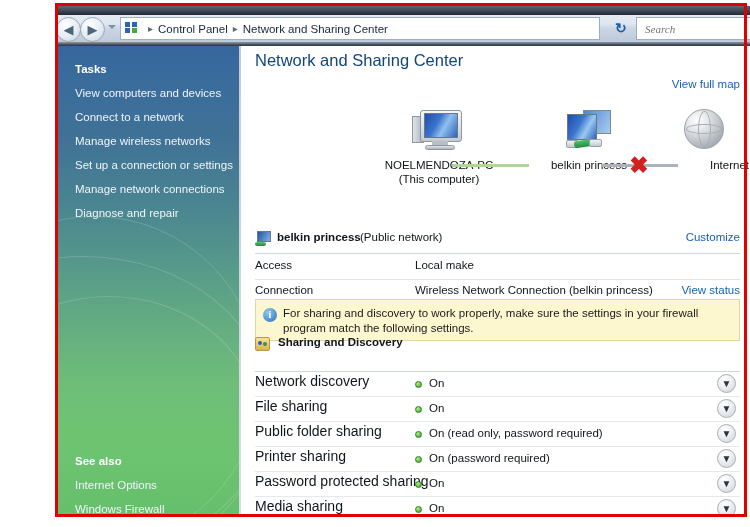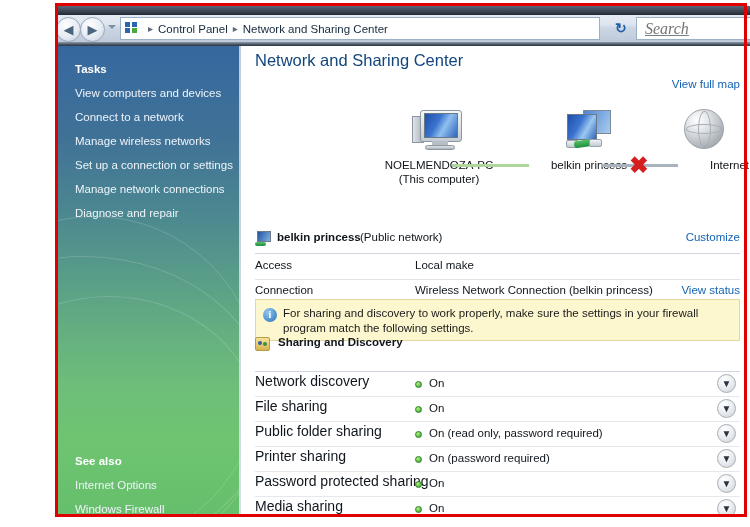--- a/index.html
+++ b/index.html
@@ -141,25 +141,24 @@
     box-sizing: border-box;
     display: flex;
     align-items: center;
     padding-left: 6px;
   }
   #search-input {
     border: 0;
     outline: none;
     font-family: "Liberation Serif", serif;
     font-style: italic;
-    font-size: 16px;
+    font-size: 11px;
     color: #76818c;
     background: transparent;
     width: 90px;
-    text-decoration: underline;
   }
   #addr-bottomline {
     position:absolute; left:0; top:36px; width:692px; height:4px;
     background: linear-gradient(to bottom,#8e9dae 0%, #4a5564 60%, #2b333d 100%);
   }
 
   
   #body-area {
     position: absolute;
     left: 0; top: 40px;

